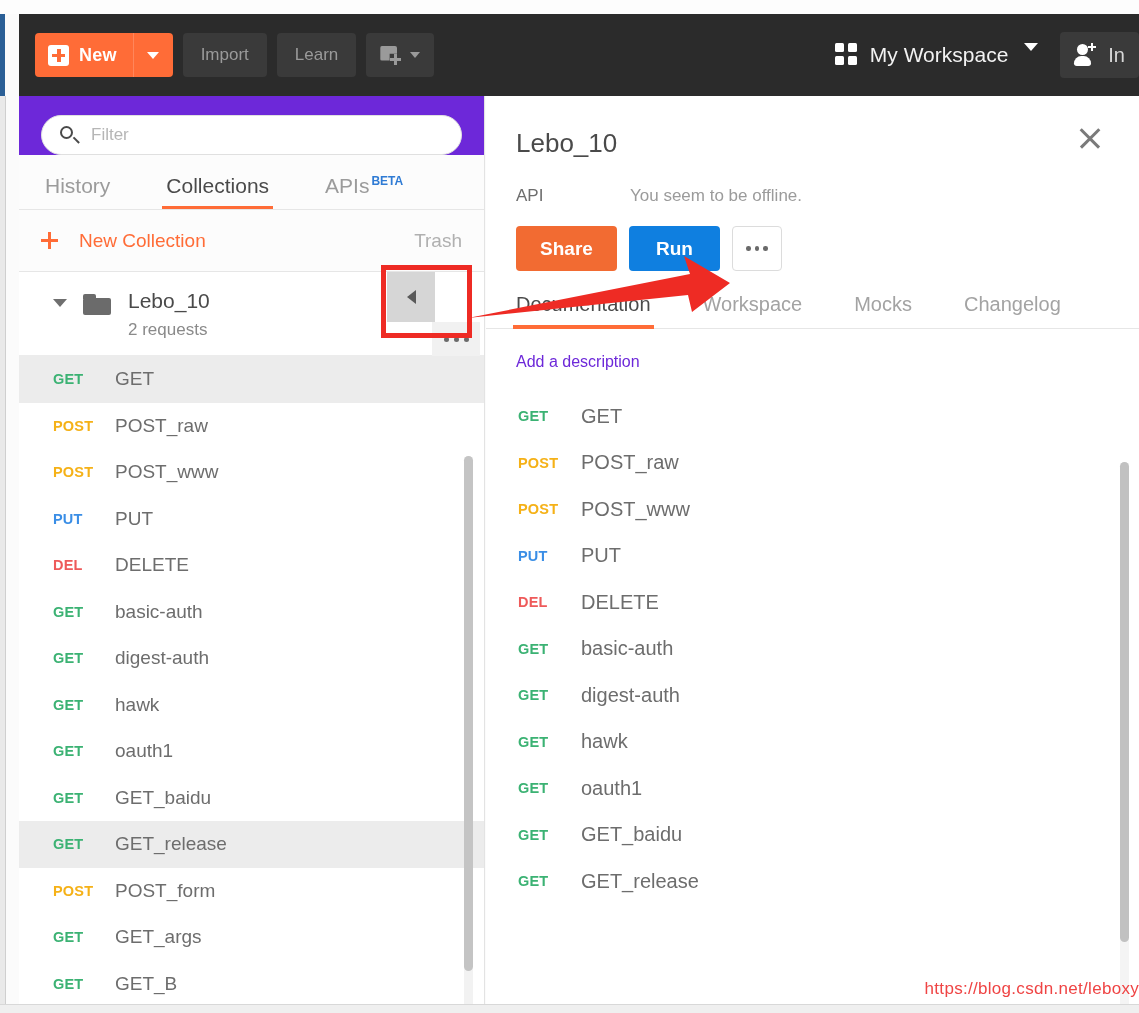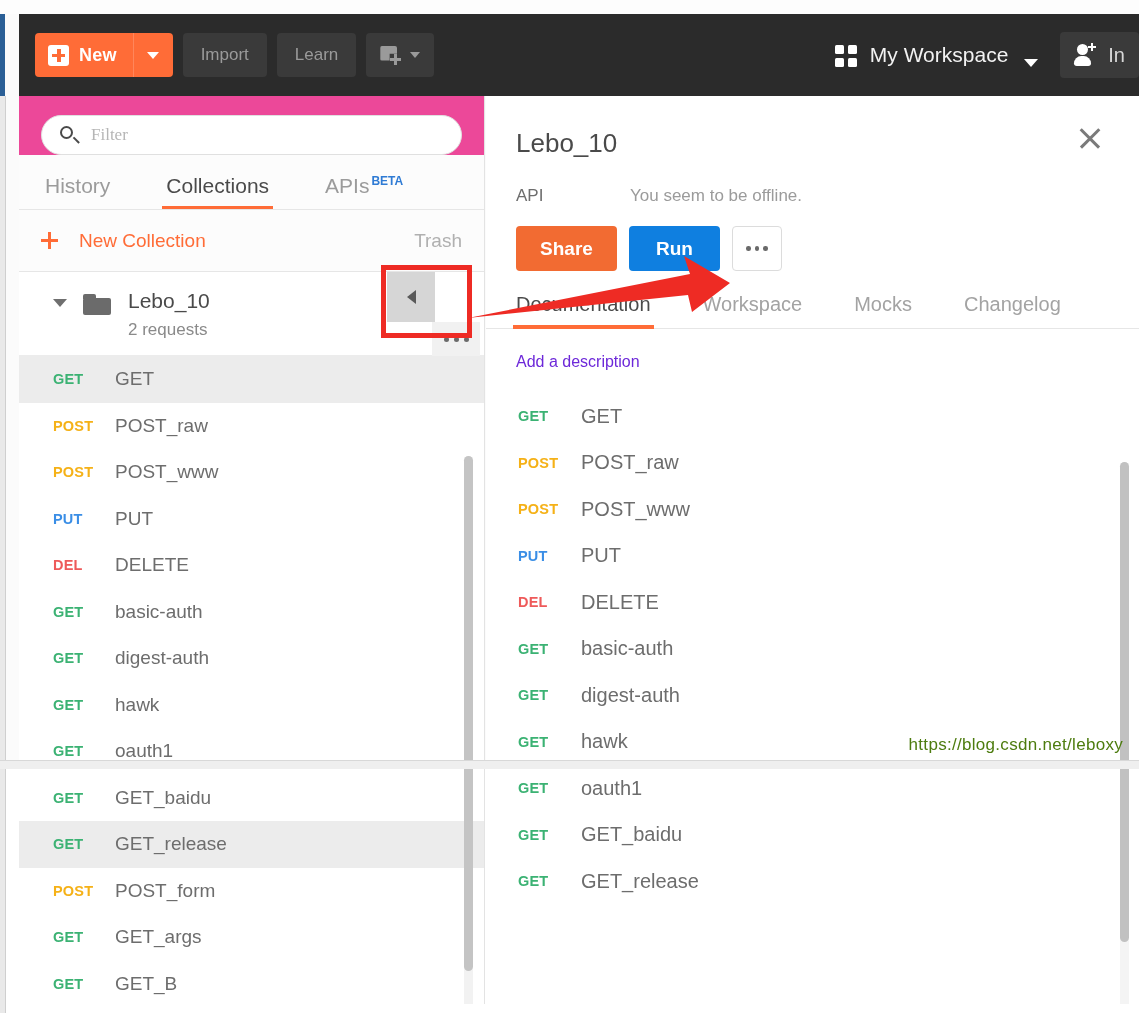--- a/index.html
+++ b/index.html
@@ -5,21 +5,21 @@
   * { box-sizing: border-box; margin: 0; padding: 0; }
   html, body {
     width: 1139px; height: 1013px;
     overflow: hidden;
     background: #ffffff;
     font-family: "Liberation Sans", sans-serif;
     -webkit-font-smoothing: antialiased;
   }
   #app {
     position: relative;
-    width: 1139px; height: 769px;
+    width: 1139px; height: 1013px;
     background: #fbfbfb;
   }
 
   
   .top-white-strip {
     position: absolute; left: 0; top: 0;
     width: 1139px; height: 14px;
     background: #fdfdfd;
   }
   .left-blue-edge {
@@ -110,21 +110,21 @@
     width: 0; height: 0;
     border-left: 5px solid transparent;
     border-right: 5px solid transparent;
     border-top: 6px solid #9a9a9a;
   }
   .toolbar-right {
     margin-left: auto; display: flex; align-items: center; height: 100%;
     padding-right: 0;
   }
   .workspace-btn {
-    display: flex; align-items: flex-end; gap: 13px;
+    display: flex; align-items: flex-start; gap: 13px;
     color: #f2f2f2; font-size: 21px; cursor: pointer;
     padding-right: 4px;
   }
   .grid-icon {
     width: 22px; height: 22px; flex: none;
     display: grid; grid-template-columns: 1fr 1fr; grid-template-rows: 1fr 1fr;
     gap: 4px;
   }
   .grid-icon i { background: #ffffff; border-radius: 1.5px; display: block; }
   .ws-caret {
@@ -159,21 +159,21 @@
   .person-add .pt::after { right: 4.9px; top: -0.9px; width: 2.2px; height: 8px; }
 
   
   .sidebar {
     position: absolute; left: 19px; top: 96px;
     width: 466px; height: 908px;
     background: #ffffff;
     border-right: 1px solid #e3e3e3;
     overflow: hidden;
   }
-  .filter-wrap { padding: 19px 22px 0 22px; background:#ec4899;font-family:Liberation Serif, serif; }
+  .filter-wrap { padding: 19px 22px 0 22px; background:#6d28d9; }
   .filter-box {
     height: 40px; border: 1px solid #e0e0e0; border-radius: 20px;
     display: flex; align-items: center; gap: 12px;
     padding: 0 18px; background: #ffffff;
   }
   .search-icon { width: 19px; height: 19px; position: relative; flex: none; }
   .search-icon .c {
     position: absolute; left: 0; top: 0;
     width: 13px; height: 13px; border: 2.4px solid #4a4a4a; border-radius: 50%;
   }
@@ -426,22 +426,22 @@
     width: 91px; height: 73px;
     border: 5px solid #ee2b24;
     pointer-events: none;
   }
   .anno-arrow {
     position: absolute; left: 0; top: 0;
     width: 1139px; height: 1013px;
     pointer-events: none;
   }
   .watermark {
-    position: absolute; right: 16px; bottom: 14px;
-    font-size: 17px; color: #4d7c0f;
+    position: absolute; right: 0; bottom: 14px;
+    font-size: 17px; color: #ef4444;
     letter-spacing: .3px; white-space: nowrap;
     pointer-events: none;
   }
 </style>
 </head>
 <body>
 
 <div id="app">
 
   <div class="top-white-strip"></div>

